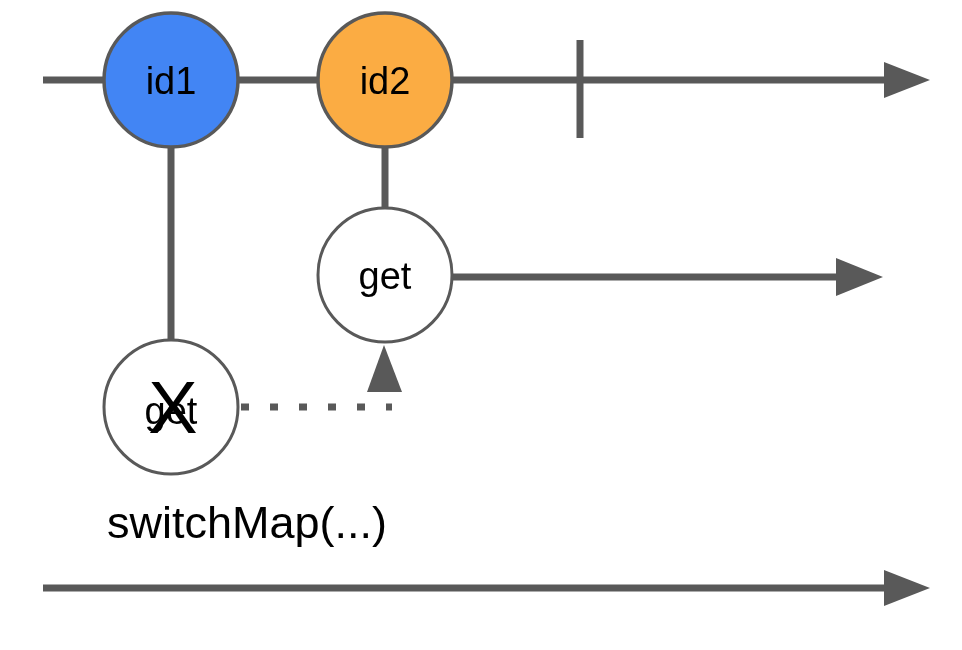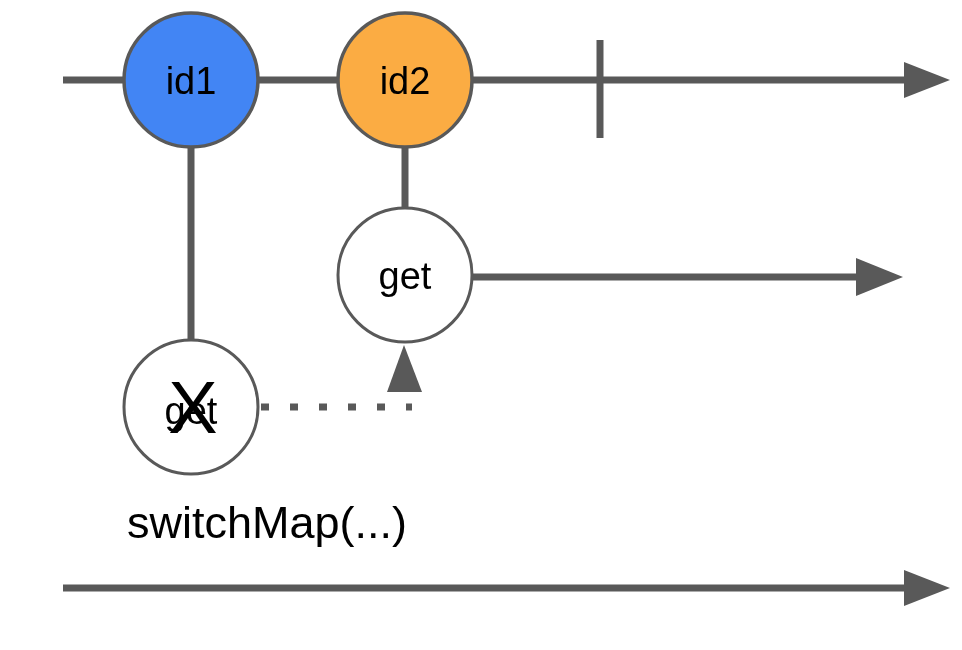--- a/index.html
+++ b/index.html
@@ -4,21 +4,21 @@
 <style>
   html, body {
     margin: 0;
     padding: 0;
     background: #ffffff;
     width: 962px;
     height: 650px;
     overflow: hidden;
     font-family: "Liberation Sans", sans-serif;
   }
-  .diagram-wrap { width: 868px; height: 650px; margin-left: 20px; }
+  .diagram-wrap { width: 868px; height: 650px; }
   svg { display: block; }
   .tl-line {
     stroke: var(--line, #595959);
     stroke-width: 7;
     fill: none;
   }
   .arrowhead { fill: var(--line, #595959); stroke: none; }
   .marble-circle {
     stroke: var(--circle-stroke, #595959);
     stroke-width: 3.5;

